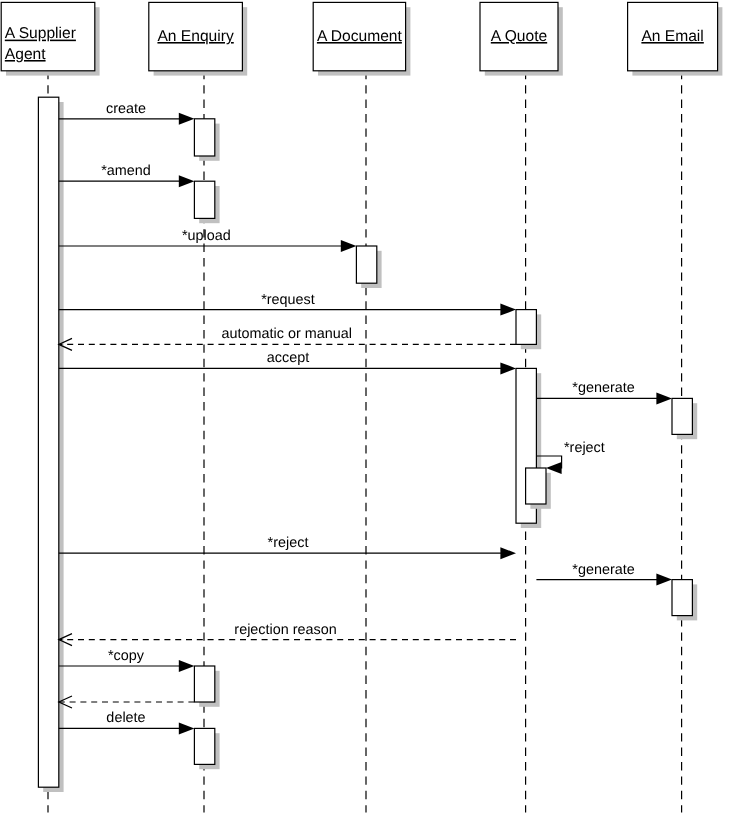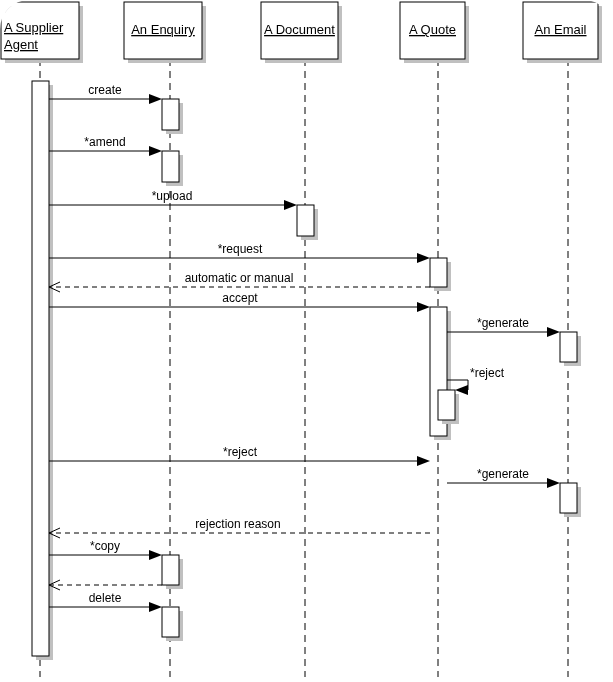--- a/index.html
+++ b/index.html
@@ -3,21 +3,20 @@
 <meta charset="utf-8">
 <style>
   html, body { margin: 0; padding: 0; background: #ffffff; }
   #canvas {
     position: relative;
     width: 613px;
     height: 682px;
     background: #ffffff;
     font-family: "Liberation Sans", sans-serif;
     overflow: hidden;
-    border-radius: 29px;
   }
   svg text {
     font-family: "Liberation Sans", sans-serif;
     fill: #000000;
   }
   .msg-label { font-size: 12px; }
   .head-label { font-size: 13px; text-decoration: underline; }
 </style>
 </head>
 <body>

